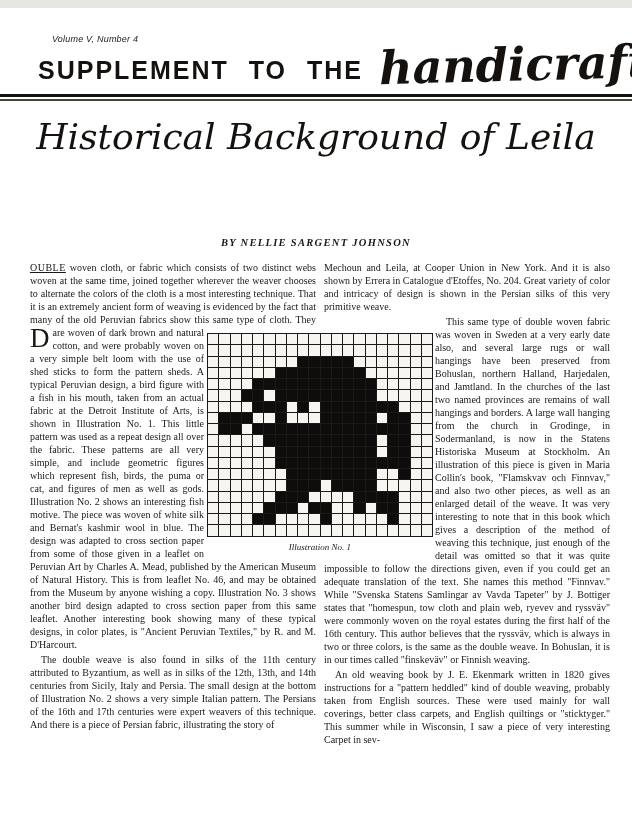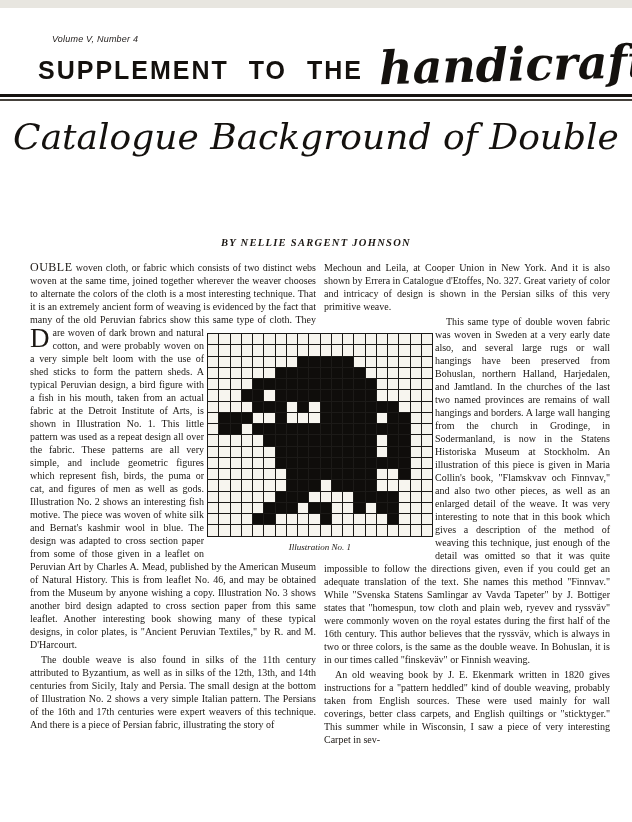--- a/index.html
+++ b/index.html
@@ -48,21 +48,21 @@
   .para + .para { margin-top:2px; }
   .indent { text-indent:11px; }
   .cut-r0 { float:right; width:0;     height:65px; }
   .cut-r  { float:right; clear:right; width:112px; height:233px; }
   .cut-l0 { float:left;  width:0;     height:61px; }
   .cut-l  { float:left;  clear:left;  width:111px; height:237px; }
   .dropcap {
     float:left; font-size:27px; line-height:22px; padding:1px 3px 0 0;
     font-family:"Liberation Serif", serif;
   }
-  .smallcaps { font-size:12px; letter-spacing:.5px; }
+  .smallcaps { font-size:10px; letter-spacing:.5px;text-decoration:underline; }
   .illustration { position:absolute; left:207px; top:325px; margin:0; z-index:3; }
   .pattern-grid {
     display:grid; width:225px; background:#f7f5ef;
     border-top:1px solid #1c1a18; border-left:1px solid #1c1a18;
   }
   .cell {
     box-sizing:border-box; height:11.25px;
     border-right:1px solid #1c1a18; border-bottom:1px solid #1c1a18;
   }
   .cell.filled { background:#0f0d0b; }
@@ -79,38 +79,38 @@
     <span class="mh-prefix">SUPPLEMENT TO THE</span>
     <span class="mh-script">handicrafter</span>
   </div>
 
   <div class="rule">
     <div class="rule-a"></div>
     <div class="rule-b"></div>
   </div>
 
   <div class="title">
-    <div class="title-l1">Catalogue Background of Double</div>
+    <div class="title-l1">Historical Background of Leila</div>
   </div>
 
   <div class="byline">BY NELLIE SARGENT JOHNSON</div>
 
   <div class="columns">
 
     <div class="col">
       <div class="cut-r0"></div>
       <div class="cut-r"></div>
       <p class="para"><span class="dropcap">D</span><span class="smallcaps">OUBLE</span><span> woven cloth, or fabric which consists of two distinct webs woven at the same time, joined together wherever the weaver chooses to alternate the colors of the cloth is a most interesting technique. That it is an extremely ancient form of weaving is evidenced by the fact that many of the old Peruvian fabrics show this same type of cloth. They are woven of dark brown and natural cotton, and were probably woven on a very simple belt loom with the use of shed sticks to form the pattern sheds. A typical Peruvian design, a bird figure with a fish in his mouth, taken from an actual fabric at the Detroit Institute of Arts, is shown in Illustration No. 1. This little pattern was used as a repeat design all over the fabric. These patterns are all very simple, and include geometric figures which represent fish, birds, the puma or cat, and figures of men as well as gods. Illustration No. 2 shows an interesting fish motive. The piece was woven of white silk and Bernat's kashmir wool in blue. The design was adapted to cross section paper from some of those given in a leaflet on Peruvian Art by Charles A. Mead, published by the American Museum of Natural History. This is from leaflet No. 46, and may be obtained from the Museum by anyone wishing a copy. Illustration No. 3 shows another bird design adapted to cross section paper from this same leaflet. Another interesting book showing many of these typical designs, in color plates, is "Ancient Peruvian Textiles," by R. and M. D'Harcourt.</span></p>
       <p class="para indent"><span>The double weave is also found in silks of the 11th century attributed to Byzantium, as well as in silks of the 12th, 13th, and 14th centuries from Sicily, Italy and Persia. The small design at the bottom of Illustration No. 2 shows a very simple Italian pattern. The Persians of the 16th and 17th centuries were expert weavers of this technique. And there is a piece of Persian fabric, illustrating the story of</span></p>
     </div>
 
     <div class="col">
       <div class="cut-l0"></div>
       <div class="cut-l"></div>
-      <p class="para"><span>Mechoun and Leila, at Cooper Union in New York. And it is also shown by Errera in Catalogue d'Etoffes, No. 327. Great variety of color and intricacy of design is shown in the Persian silks of this very primitive weave.</span></p>
+      <p class="para"><span>Mechoun and Leila, at Cooper Union in New York. And it is also shown by Errera in Catalogue d'Etoffes, No. 204. Great variety of color and intricacy of design is shown in the Persian silks of this very primitive weave.</span></p>
       <p class="para indent"><span>This same type of double woven fabric was woven in Sweden at a very early date also, and several large rugs or wall hangings have been preserved from Bohuslan, northern Halland, Harjedalen, and Jamtland. In the churches of the last two named provinces are remains of wall hangings and borders. A large wall hanging from the church in Grodinge, in Sodermanland, is now in the Statens Historiska Museum at Stockholm. An illustration of this piece is given in Maria Collin's book, "Flamskvav och Finnvav," and also two other pieces, as well as an enlarged detail of the weave. It was very interesting to note that in this book which gives a description of the method of weaving this technique, just enough of the detail was omitted so that it was quite impossible to follow the directions given, even if you could get an adequate translation of the text. She names this method "Finnvav." While "Svenska Statens Samlingar av Vavda Tapeter" by J. Bottiger states that "homespun, tow cloth and plain web, ryevev and ryssväv" were commonly woven on the royal estates during the first half of the 16th century. This author believes that the ryssväv, which is always in two or three colors, is the same as the double weave. In Bohuslan, it is in our times called "finskeväv" or Finnish weaving.</span></p>
       <p class="para indent"><span>An old weaving book by J. E. Ekenmark written in 1820 gives instructions for a "pattern heddled" kind of double weaving, probably taken from English sources. These were used mainly for wall coverings, better class carpets, and English quiltings or "sticktyger." This summer while in Wisconsin, I saw a piece of very interesting Carpet in sev-</span></p>
     </div>
 
   </div>
 
   <figure class="illustration">
     <div class="pattern-grid" style="grid-template-columns: repeat(20, 1fr);">
         <div class="cell"></div>
         <div class="cell"></div>

